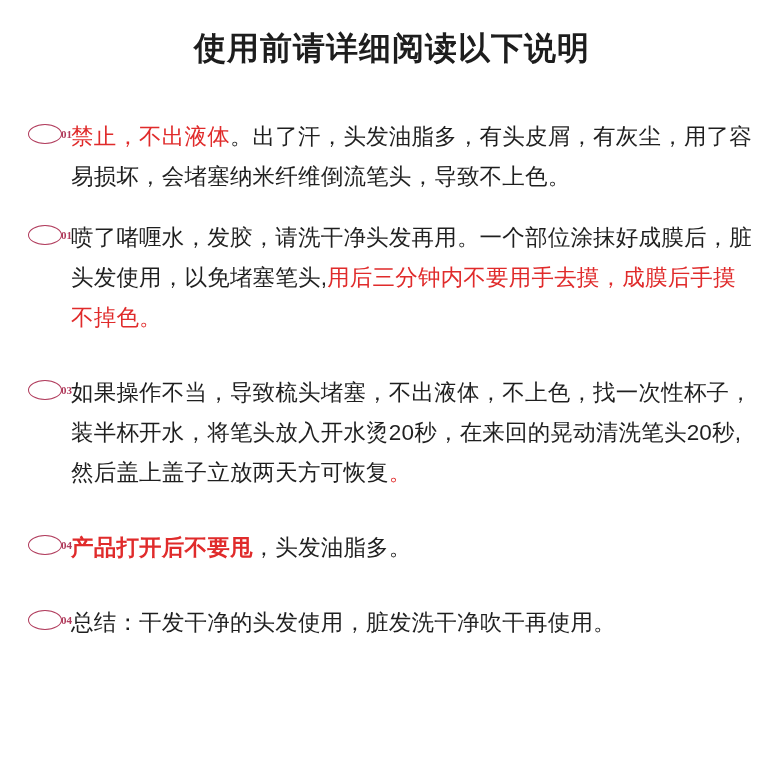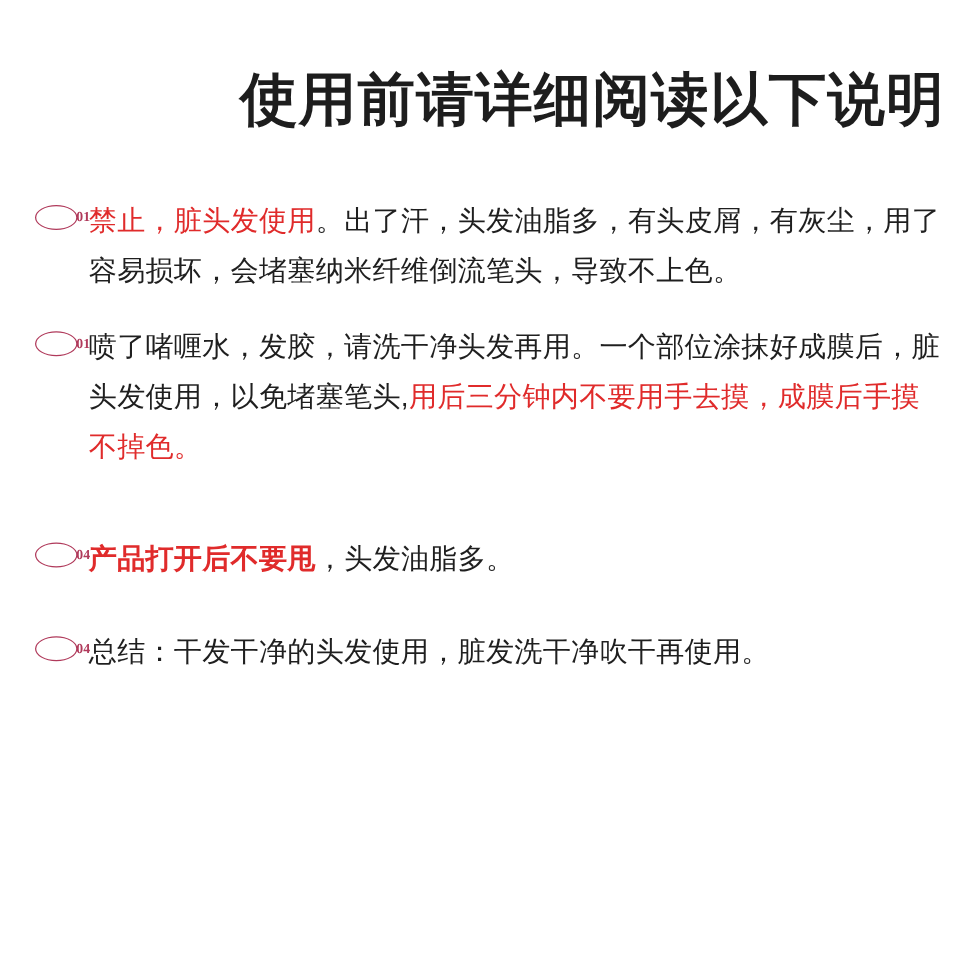--- a/index.html
+++ b/index.html
@@ -15,26 +15,26 @@
     overflow: hidden;
   }
   .page {
     position: relative;
     width: 784px;
     height: 784px;
     box-sizing: border-box;
     padding: 0 28px;
   }
   .title {
-    text-align: right;
-    font-size: 46px;
+    text-align: center;
+    font-size: 32px;
     font-weight: 700;
     letter-spacing: 1px;
     color: #1d1d1d;
-    margin-top: 52px;
+    margin-top: 29px;
     margin-bottom: 0;
     line-height: 1.2;
   }
   .items {
     margin-top: 50px;
   }
   .item {
     display: flex;
     align-items: flex-start;
     margin-bottom: 21px;
@@ -82,30 +82,34 @@
 <body>
 
 <div class="page">
 
   <h1 class="title">使用前请详细阅读以下说明</h1>
 
   <div class="items">
 
     <div class="item item-1">
       <div class="badge">01</div>
-      <div class="body-text"><span class="hl">禁止，脏头发使用</span><span>。出了汗，头发油脂多，有头皮屑，有灰尘，用了容易损坏，会堵塞纳米纤维倒流笔头，导致不上色。</span></div>
+      <div class="body-text"><span class="hl">禁止，不出液体</span><span>。出了汗，头发油脂多，有头皮屑，有灰尘，用了容易损坏，会堵塞纳米纤维倒流笔头，导致不上色。</span></div>
     </div>
 
     <div class="item item-2">
       <div class="badge">01</div>
       <div class="body-text"><span>喷了啫喱水，发胶，请洗干净头发再用。一个部位涂抹好成膜后，脏头发使用，以免堵塞笔头,</span><span class="hl">用后三分钟内不要用手去摸，成膜后手摸不掉色。</span></div>
     </div>
 
     <div class="spacer-lg"></div>
 
+    <div class="item item-3">
+      <div class="badge">03</div>
+      <div class="body-text"><span>如果操作不当，导致梳头堵塞，不出液体，不上色，找一次性杯子，装半杯开水，将笔头放入开水烫20秒，在来回的晃动清洗笔头20秒,然后盖上盖子立放两天方可恢复</span><span class="hl">。</span></div>
+    </div>
 
     <div class="spacer-lg"></div>
 
     <div class="item item-4">
       <div class="badge">04</div>
       <div class="body-text"><span class="hl">产品打开后不要甩</span><span>，头发油脂多。</span></div>
     </div>
 
     <div class="spacer-lg"></div>
 

